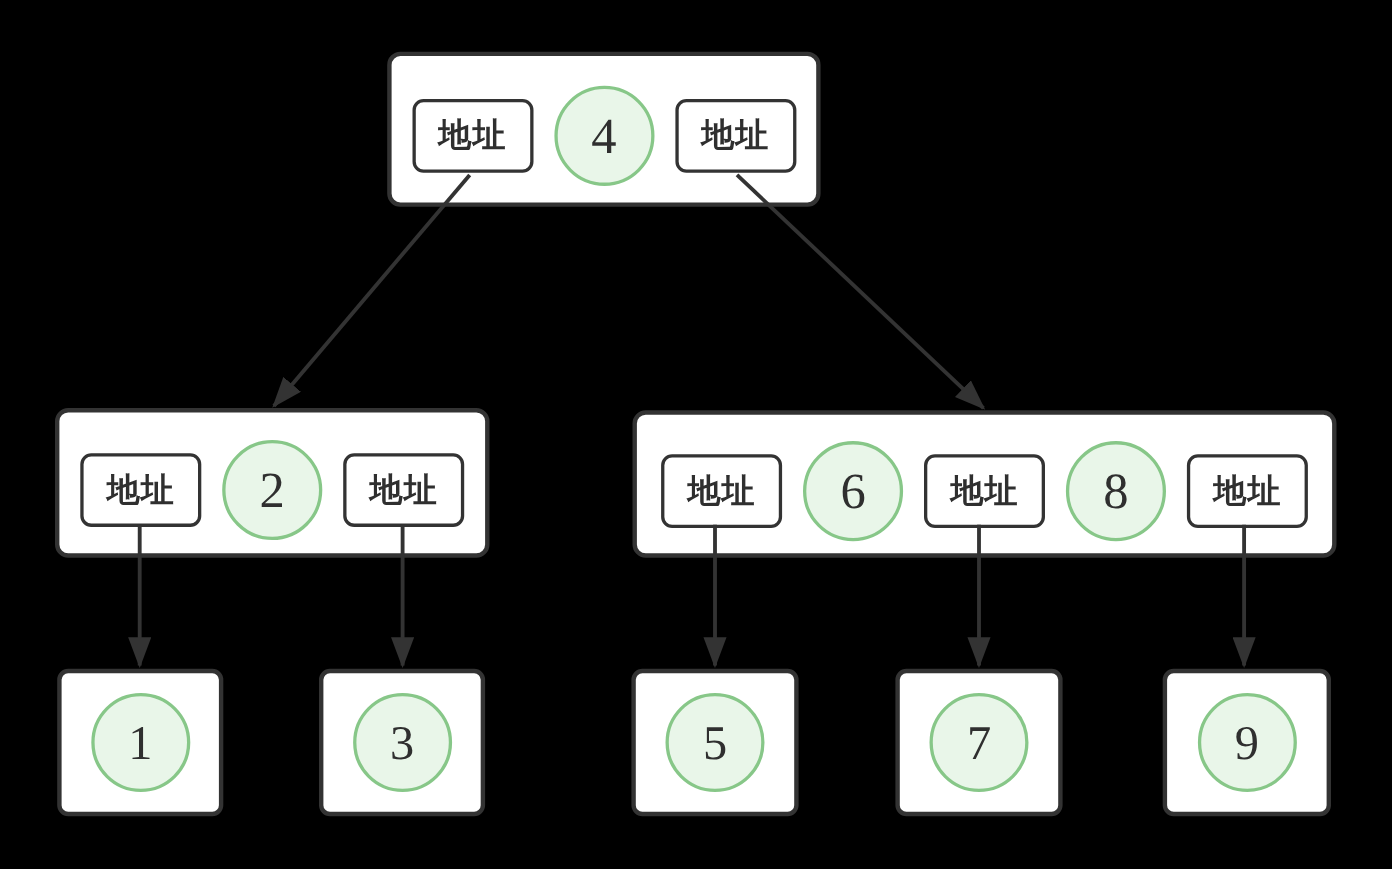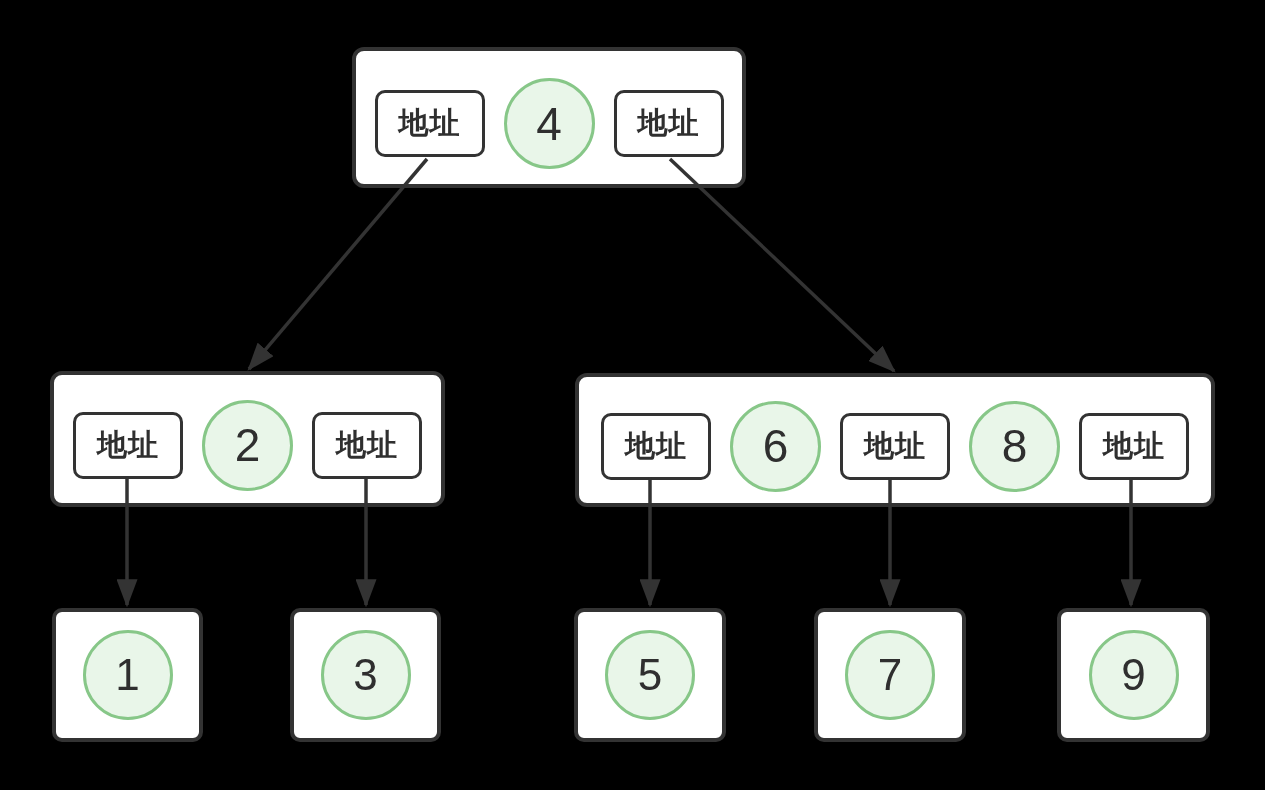--- a/index.html
+++ b/index.html
@@ -1,19 +1,19 @@
 <!DOCTYPE html>
 <html style="--background: #000000; --node_fill: #ffffff; --stroke: #333333; --text: #2f2f2f; --key_fill: #e9f6e9; --key_stroke: #87c788;"><head>
 <meta charset="utf-8">
 <style>
   html,body{margin:0;padding:0;background:var(--background,#000);}
   .canvas{
     position:relative;width:1265px;height:790px;
     background:var(--background,#000);
-    font-family:Liberation Sans, sans-serif;
+    font-family:Liberation Serif, serif;
     overflow:hidden;
   }
   .inode{
     position:absolute;box-sizing:border-box;
     background:var(--node_fill,#fff);
     border:4px solid var(--stroke,#333);
     border-radius:12px;
     display:flex;align-items:center;justify-content:center;
     gap:19px;padding-top:12px;
   }

